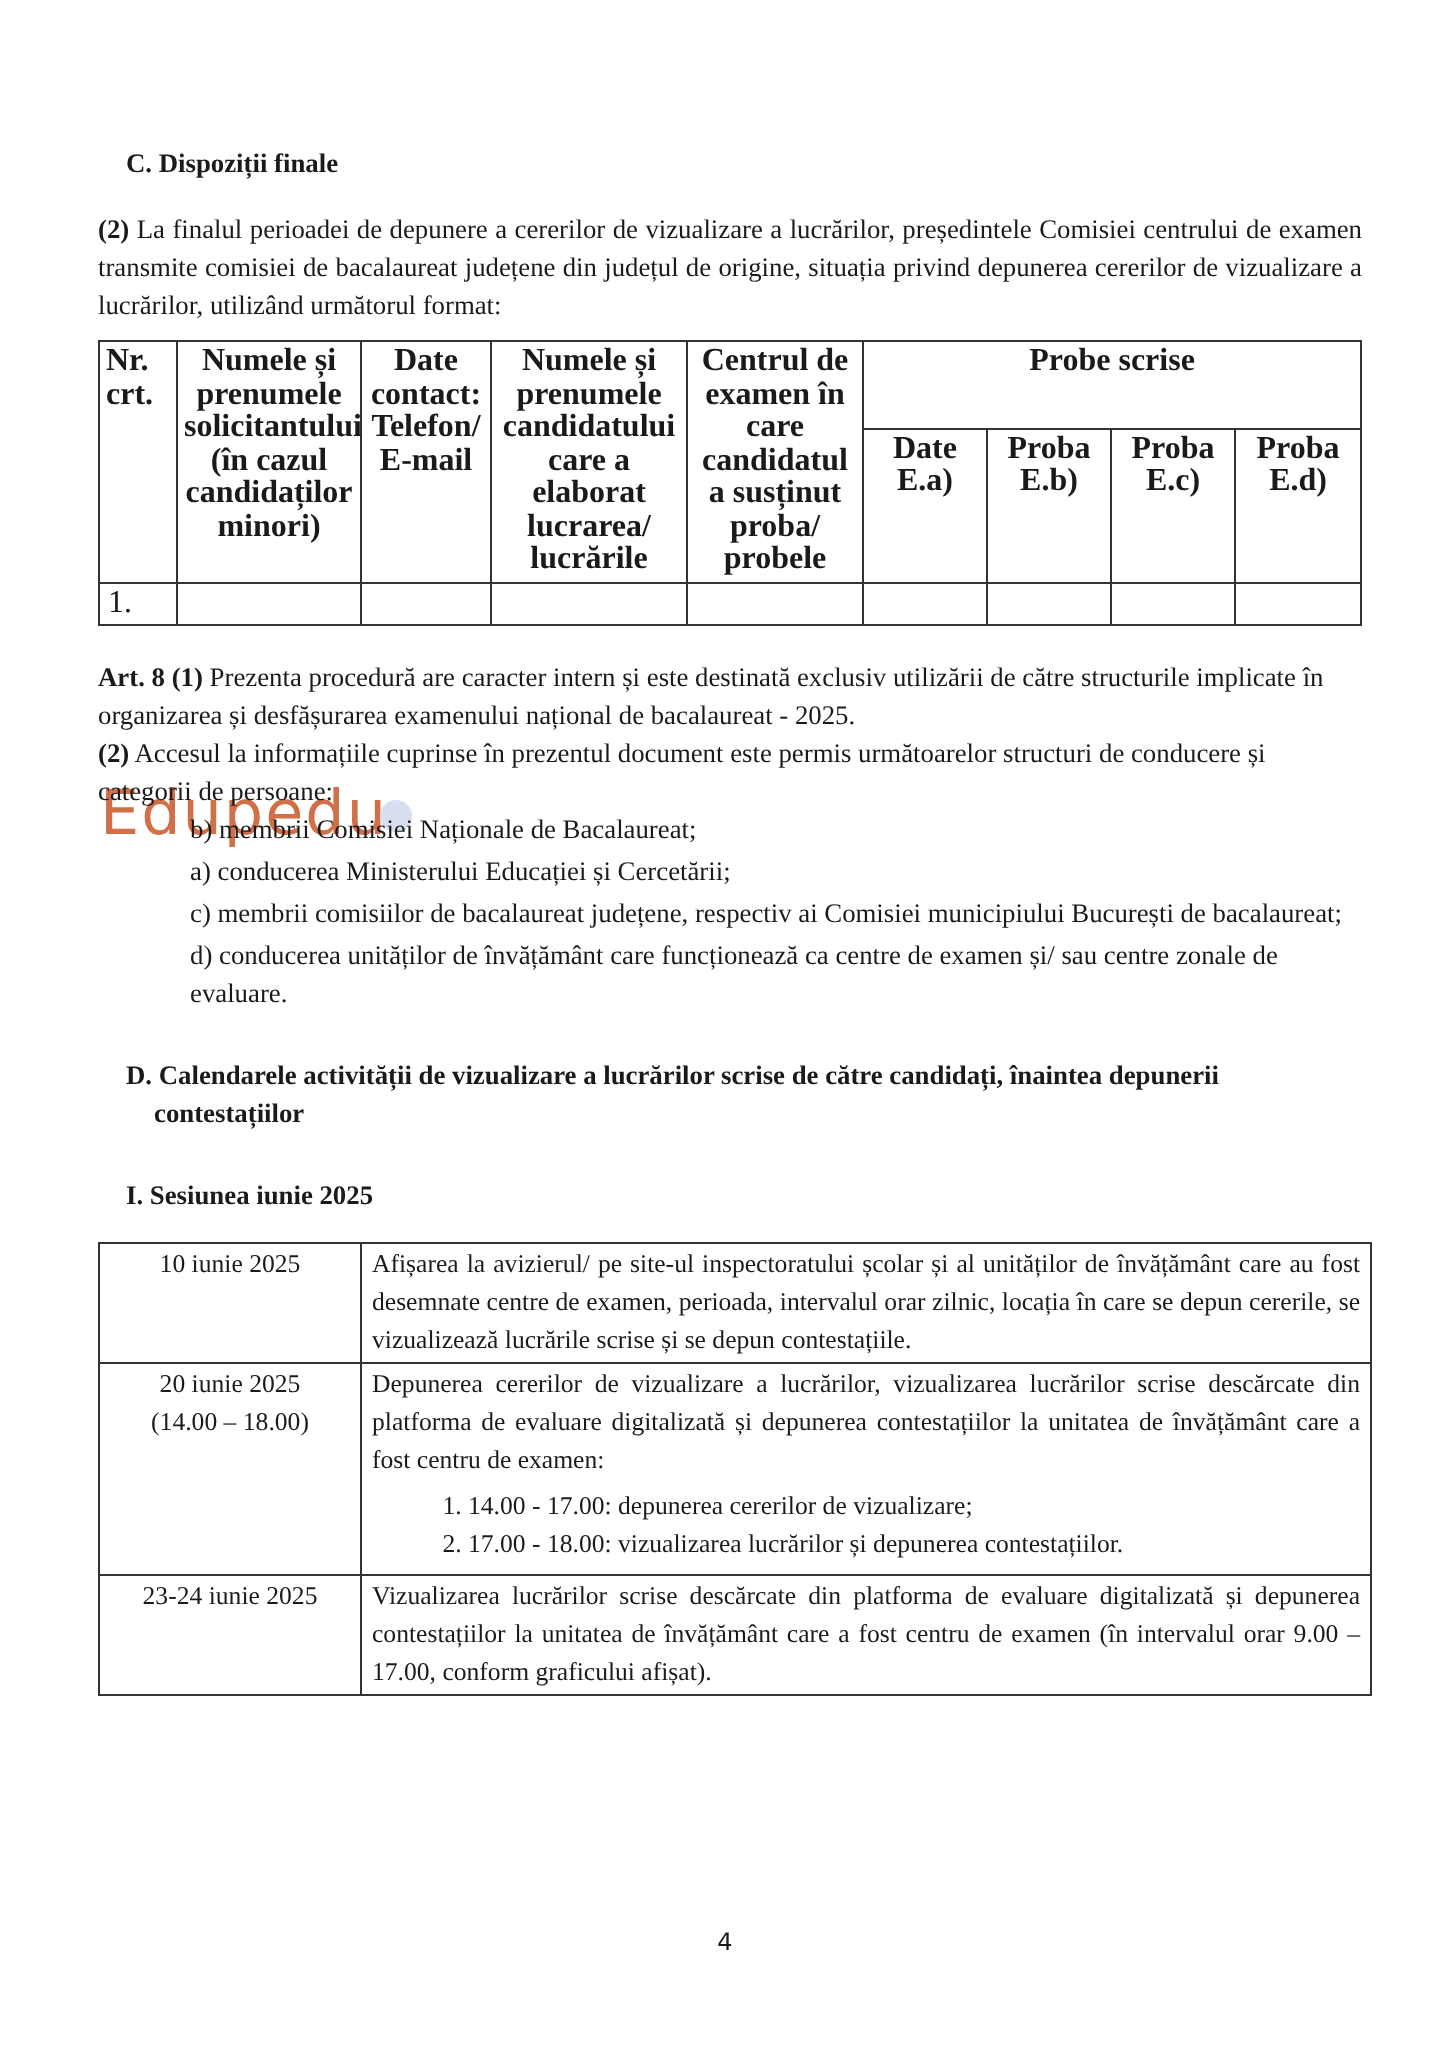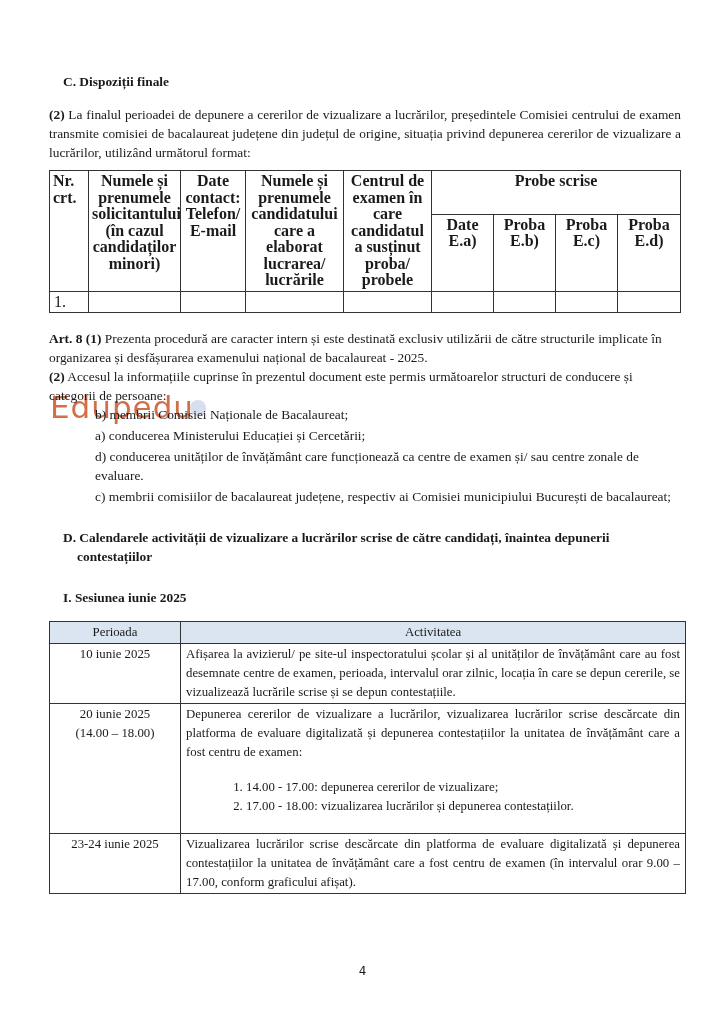--- a/index.html
+++ b/index.html
@@ -31,21 +31,21 @@
   .sesiune { margin-top: 22px; }
 
   table.cal { border-collapse: collapse; width: 636px; margin-top: 1px; table-layout: fixed; }
   table.cal td, table.cal th {
     border: 1px solid #333; vertical-align: top; padding: 1px 5px;
     font-size: 12.8px; line-height: 19px;
   }
   table.cal th { background: #dbe5f1; font-weight: normal; text-align: center; }
   table.cal td.per { text-align: center; }
   table.cal td.act { text-align: justify; }
-  table.cal ol { margin: 16px; padding-left: 44px; }
+  table.cal ol { margin: 4px; padding-left: 44px; }
 
   .watermark {
     position: absolute; left: 50px; top: 398px;
     font-family: "DejaVu Sans", sans-serif; font-size: 31px; font-weight: normal;
     color: #c2410c; opacity: 0.75; letter-spacing: 1px; pointer-events: none;
   }
   .watermark .dot {
     display: inline-block; width: 16px; height: 16px; border-radius: 50%;
     background: #c9d3ea; vertical-align: top; margin-left: -4px; margin-top: 2px;
   }
@@ -112,41 +112,37 @@
     <p>
       <b>Art. 8</b>
       <b>(1)</b><span> Prezenta procedură are caracter intern și este destinată exclusiv utilizării de către structurile implicate în organizarea și desfășurarea examenului național de bacalaureat - 2025.</span>
     </p>
     <p>
       <b>(2)</b><span> Accesul la informațiile cuprinse în prezentul document este permis următoarelor structuri de conducere și categorii de persoane:</span>
     </p>
     <div class="list">
       <p>b) membrii Comisiei Naționale de Bacalaureat;</p>
       <p>a) conducerea Ministerului Educației și Cercetării;</p>
+      <p>c) membrii comisiilor de bacalaureat județene, respectiv ai Comisiei municipiului București de bacalaureat;</p>
       <p>d) conducerea unităților de învățământ care funcționează ca centre de examen și/ sau centre zonale de evaluare.</p>
-      <p>c) membrii comisiilor de bacalaureat județene, respectiv ai Comisiei municipiului București de bacalaureat;</p>
     </div>
   </div>
 
   <div class="secD">
     <p class="h">D. Calendarele activității de vizualizare a lucrărilor scrise de către candidați, înaintea depunerii contestațiilor</p>
   </div>
 
   <div class="sesiune">
     <p class="h">I. Sesiunea iunie 2025</p>
     <table class="cal">
       <colgroup>
           <col style="width:131px">
           <col style="width:505px">
         </colgroup>
       <tbody>
-          <tr>
-        <th>Perioada</th>
-        <th>Activitatea</th>
-      </tr>
       <tr>
         <td class="per">
           <div>10 iunie 2025</div>
         </td>
         <td class="act">Afișarea la avizierul/ pe site-ul inspectoratului școlar și al unităților de învățământ care au fost desemnate centre de examen, perioada, intervalul orar zilnic, locația în care se depun cererile, se vizualizează lucrările scrise și se depun contestațiile.</td>
       </tr>
       <tr>
         <td class="per">
           <div>20 iunie 2025</div>
           <div>(14.00 – 18.00)</div>

